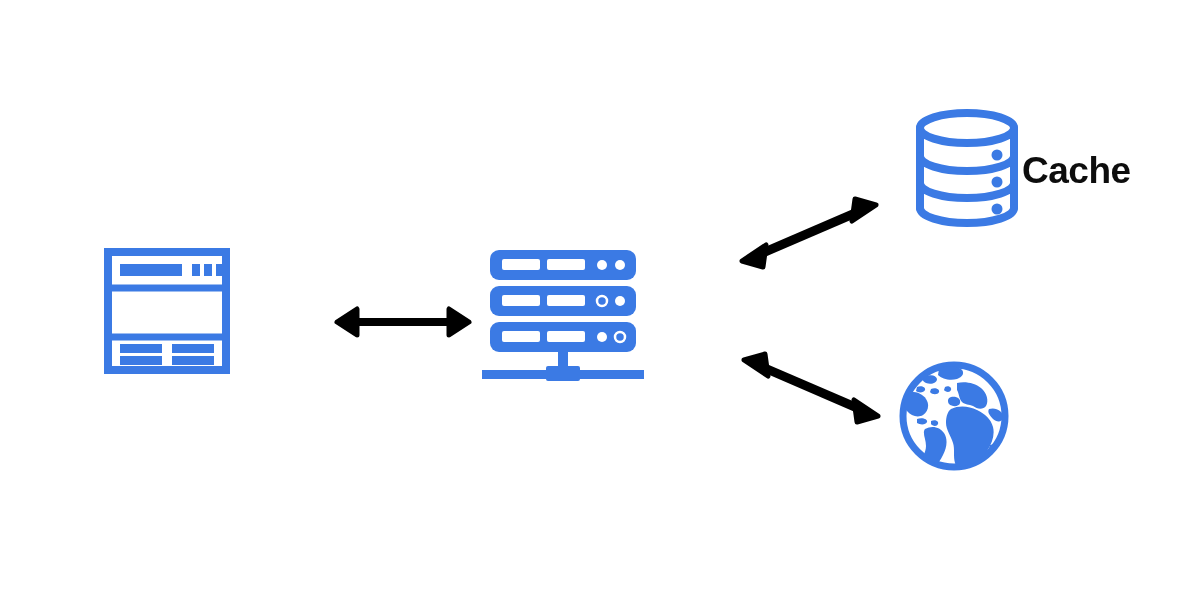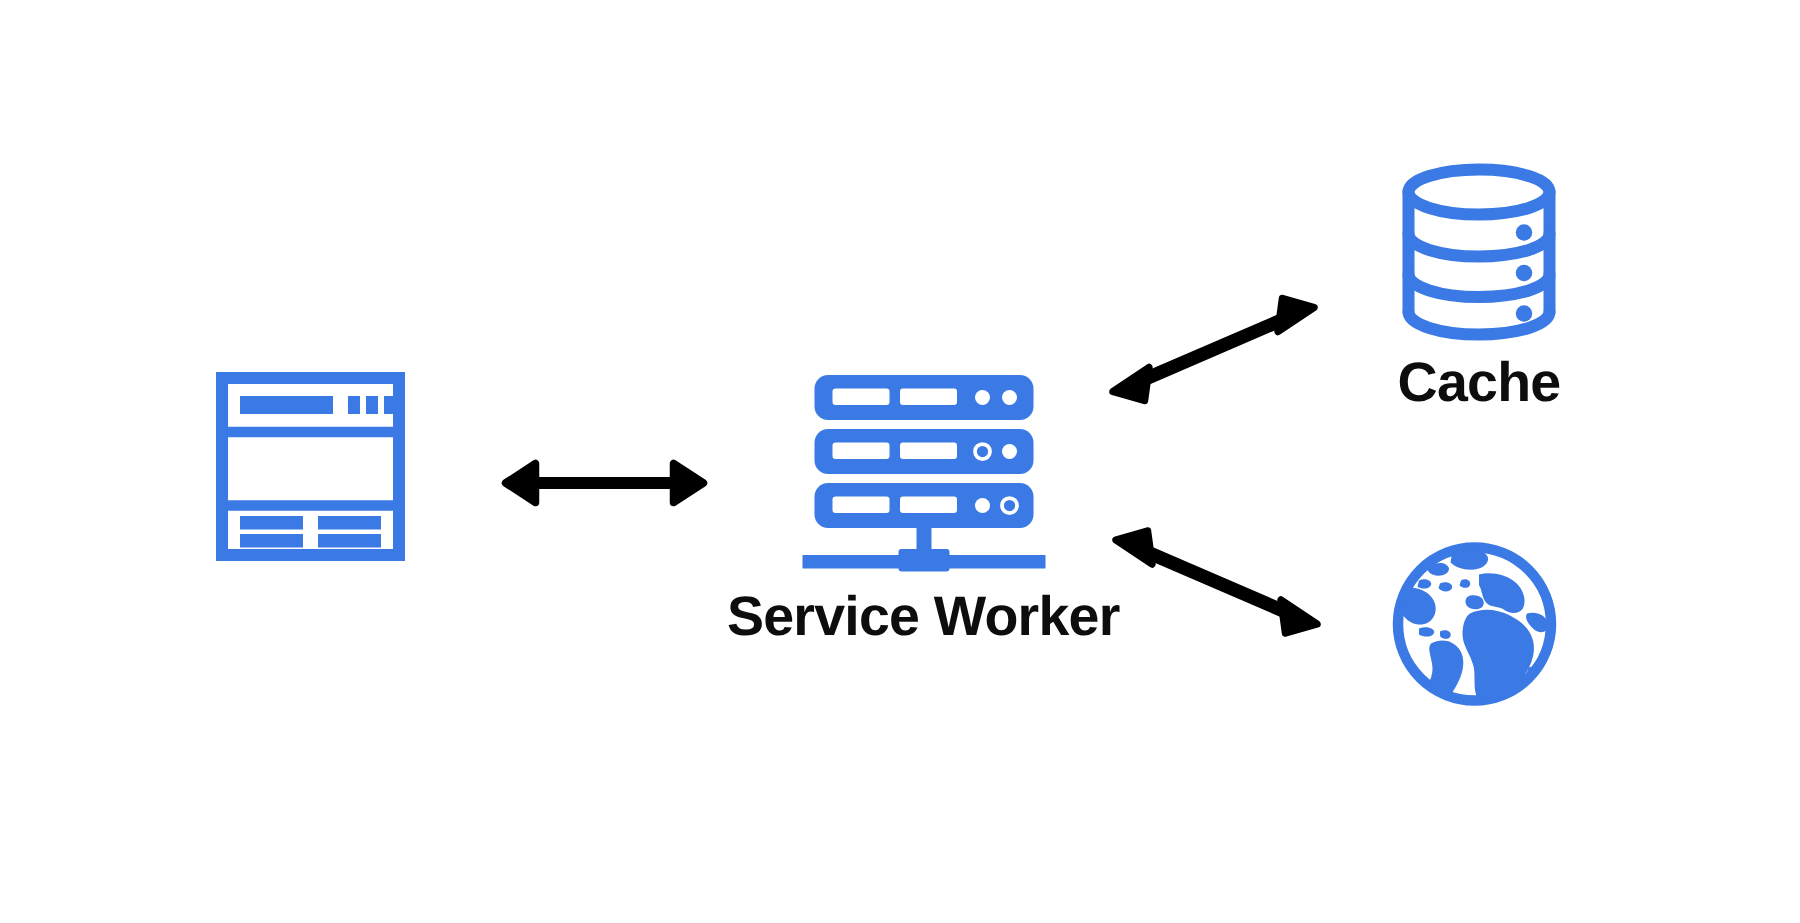--- a/index.html
+++ b/index.html
@@ -13,21 +13,21 @@
   #diagram-canvas {
     position: relative;
     width: 1200px;
     height: 615px;
     background: #ffffff;
     overflow: hidden;
   }
   .node {
     position: absolute;
     display: flex;
-    flex-direction: column;
+    flex-direction: row;
     align-items: center;
   }
   .node-icon {
     display: block;
     line-height: 0;
   }
   .node-label {
     font-family: "Liberation Sans", sans-serif;
     font-weight: 700;
     color: #0d0d0d;
@@ -153,21 +153,20 @@
           <circle cx="124" cy="91" r="5" fill="#ffffff"></circle>
           <circle cx="142" cy="91" r="5" fill="none" stroke="#ffffff" stroke-width="2.5"></circle>
         </g>
 
         <rect x="80" y="106" width="10" height="18" fill="#3b7ae4"></rect>
         <rect x="68" y="120" width="34" height="15" rx="2" fill="#3b7ae4"></rect>
         <rect x="4" y="124" width="66" height="9" fill="#3b7ae4"></rect>
         <rect x="100" y="124" width="66" height="9" fill="#3b7ae4"></rect>
       </svg>
     </span>
-    <span class="node-label">Service Worker</span>
   </div>
 
   <div class="node" id="node-cache">
     <span class="node-icon">
       <svg width="110" height="120" viewBox="0 0 110 120" xmlns="http://www.w3.org/2000/svg">
         <g fill="none" stroke="#3b7ae4" stroke-width="8" stroke-linecap="round">
 
           <path d="M8 20 L8 100"></path>
           <path d="M102 20 L102 100"></path>
 

